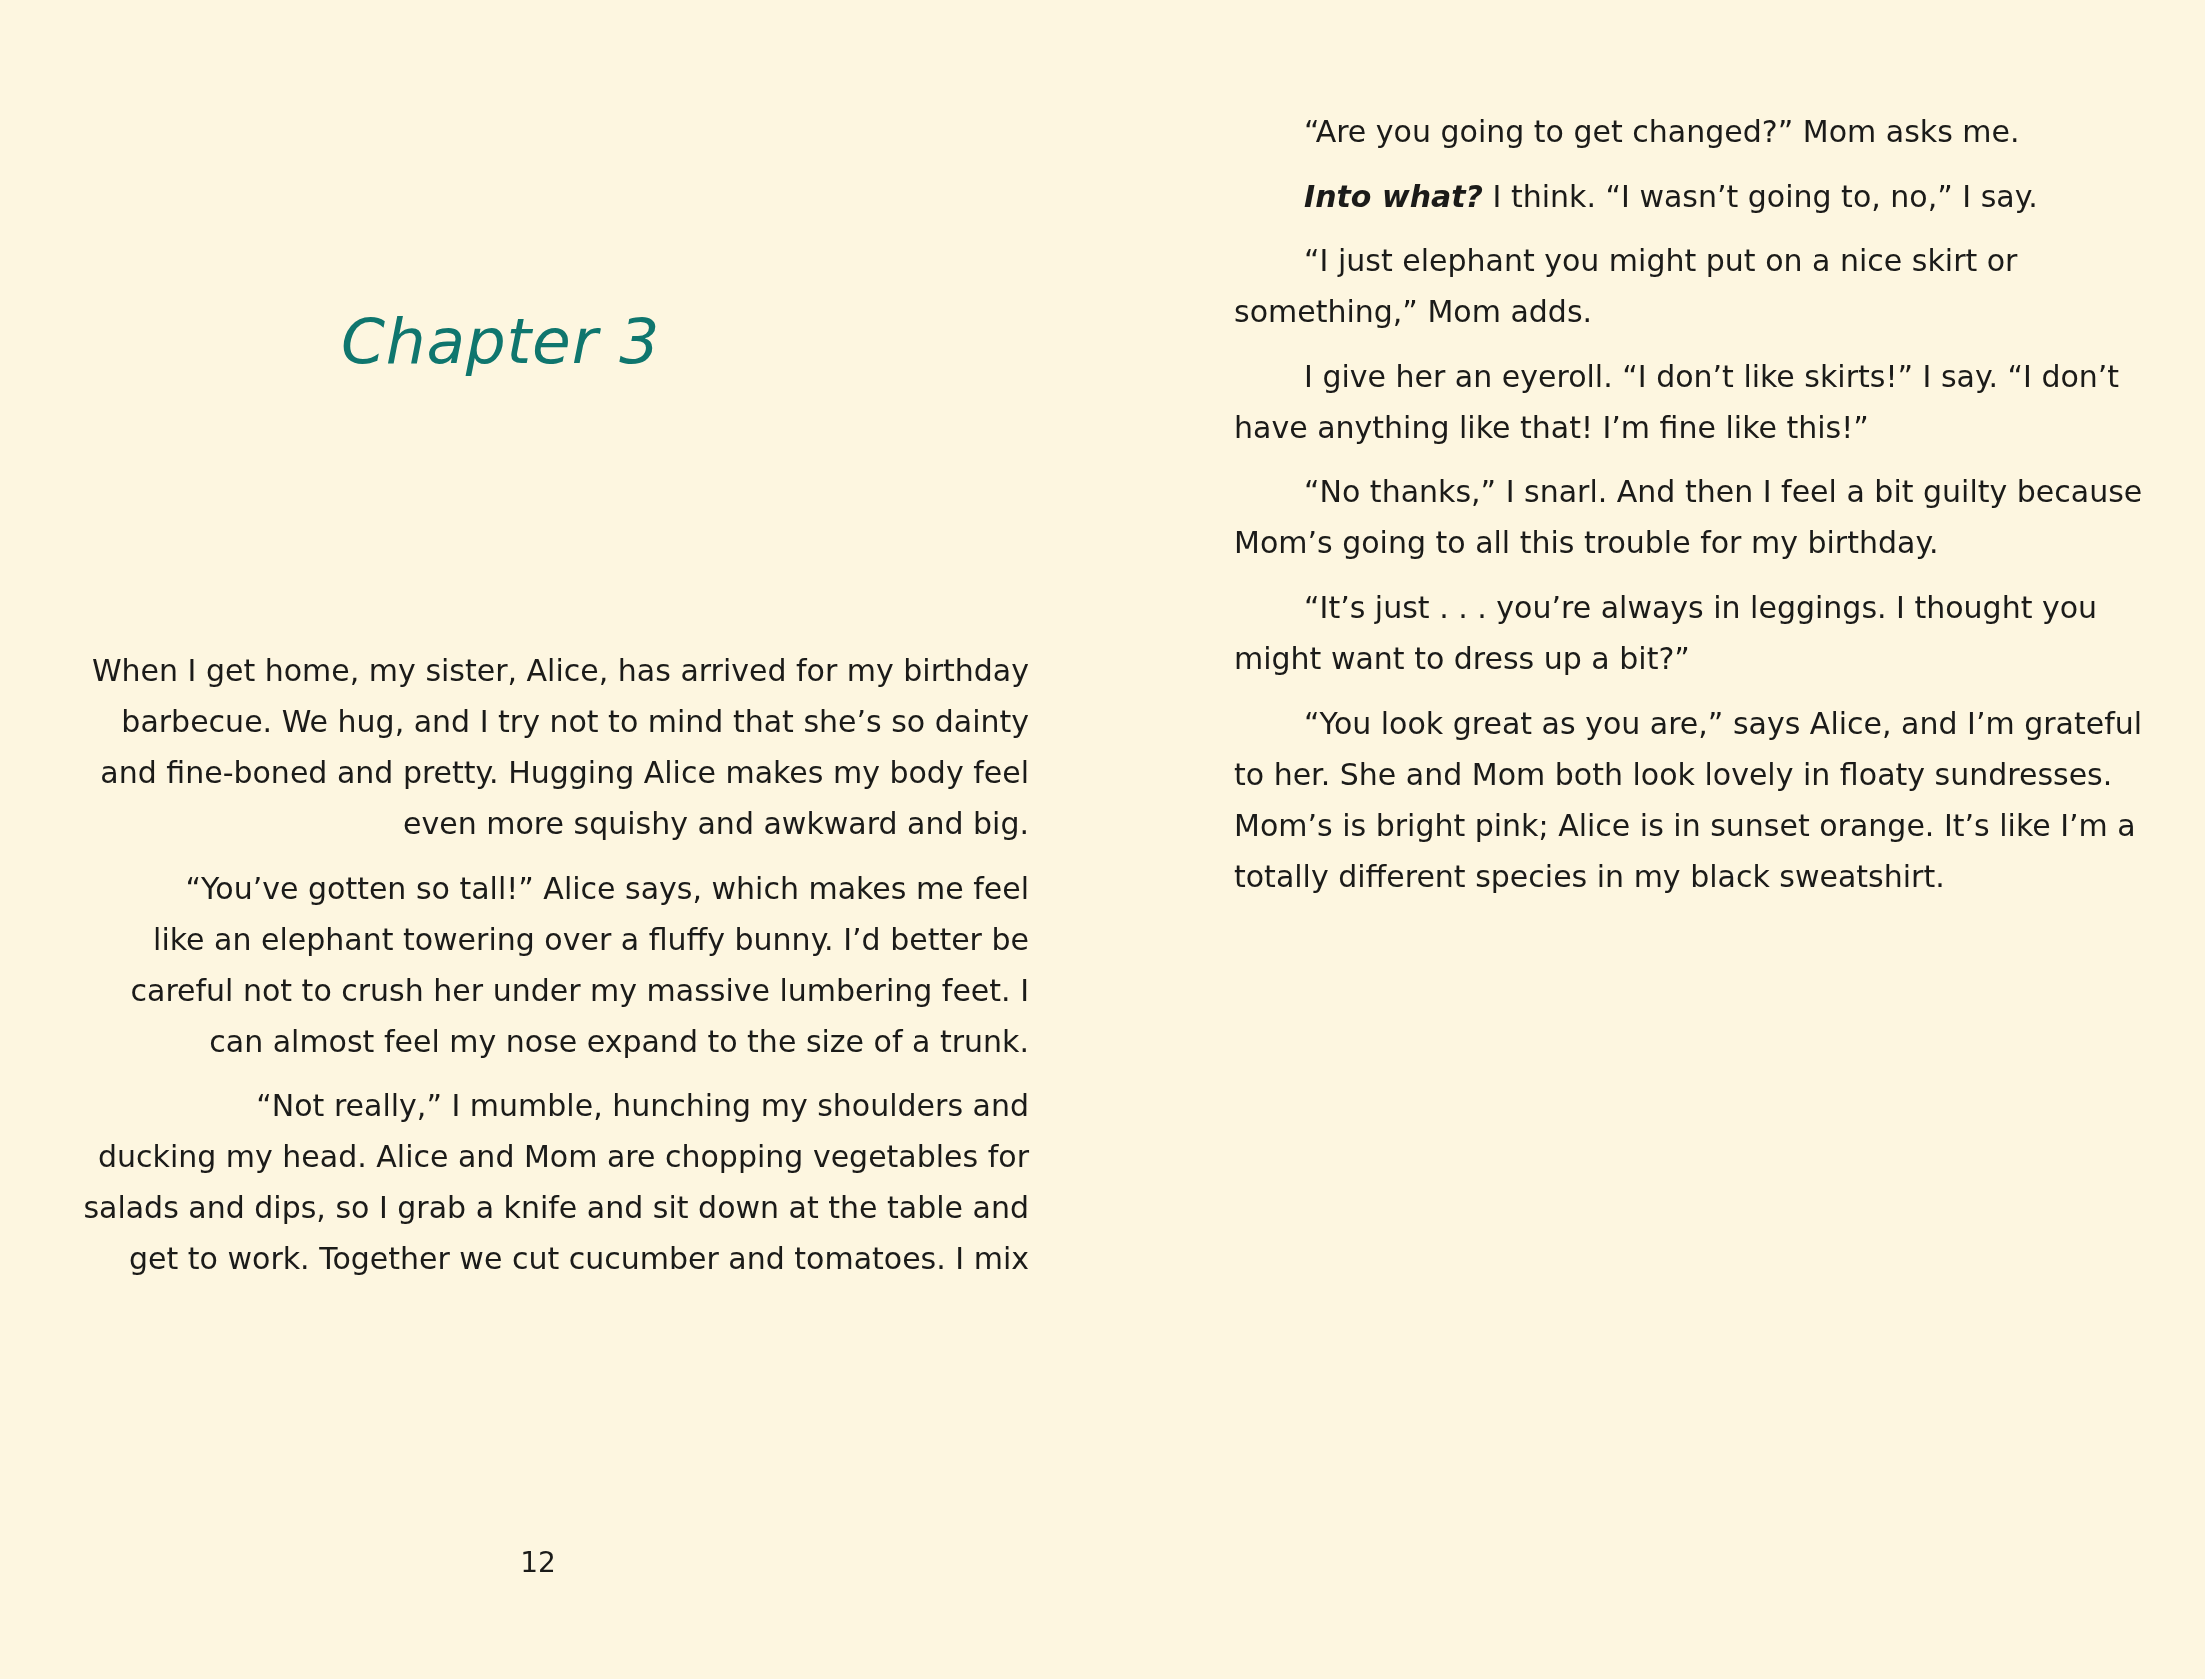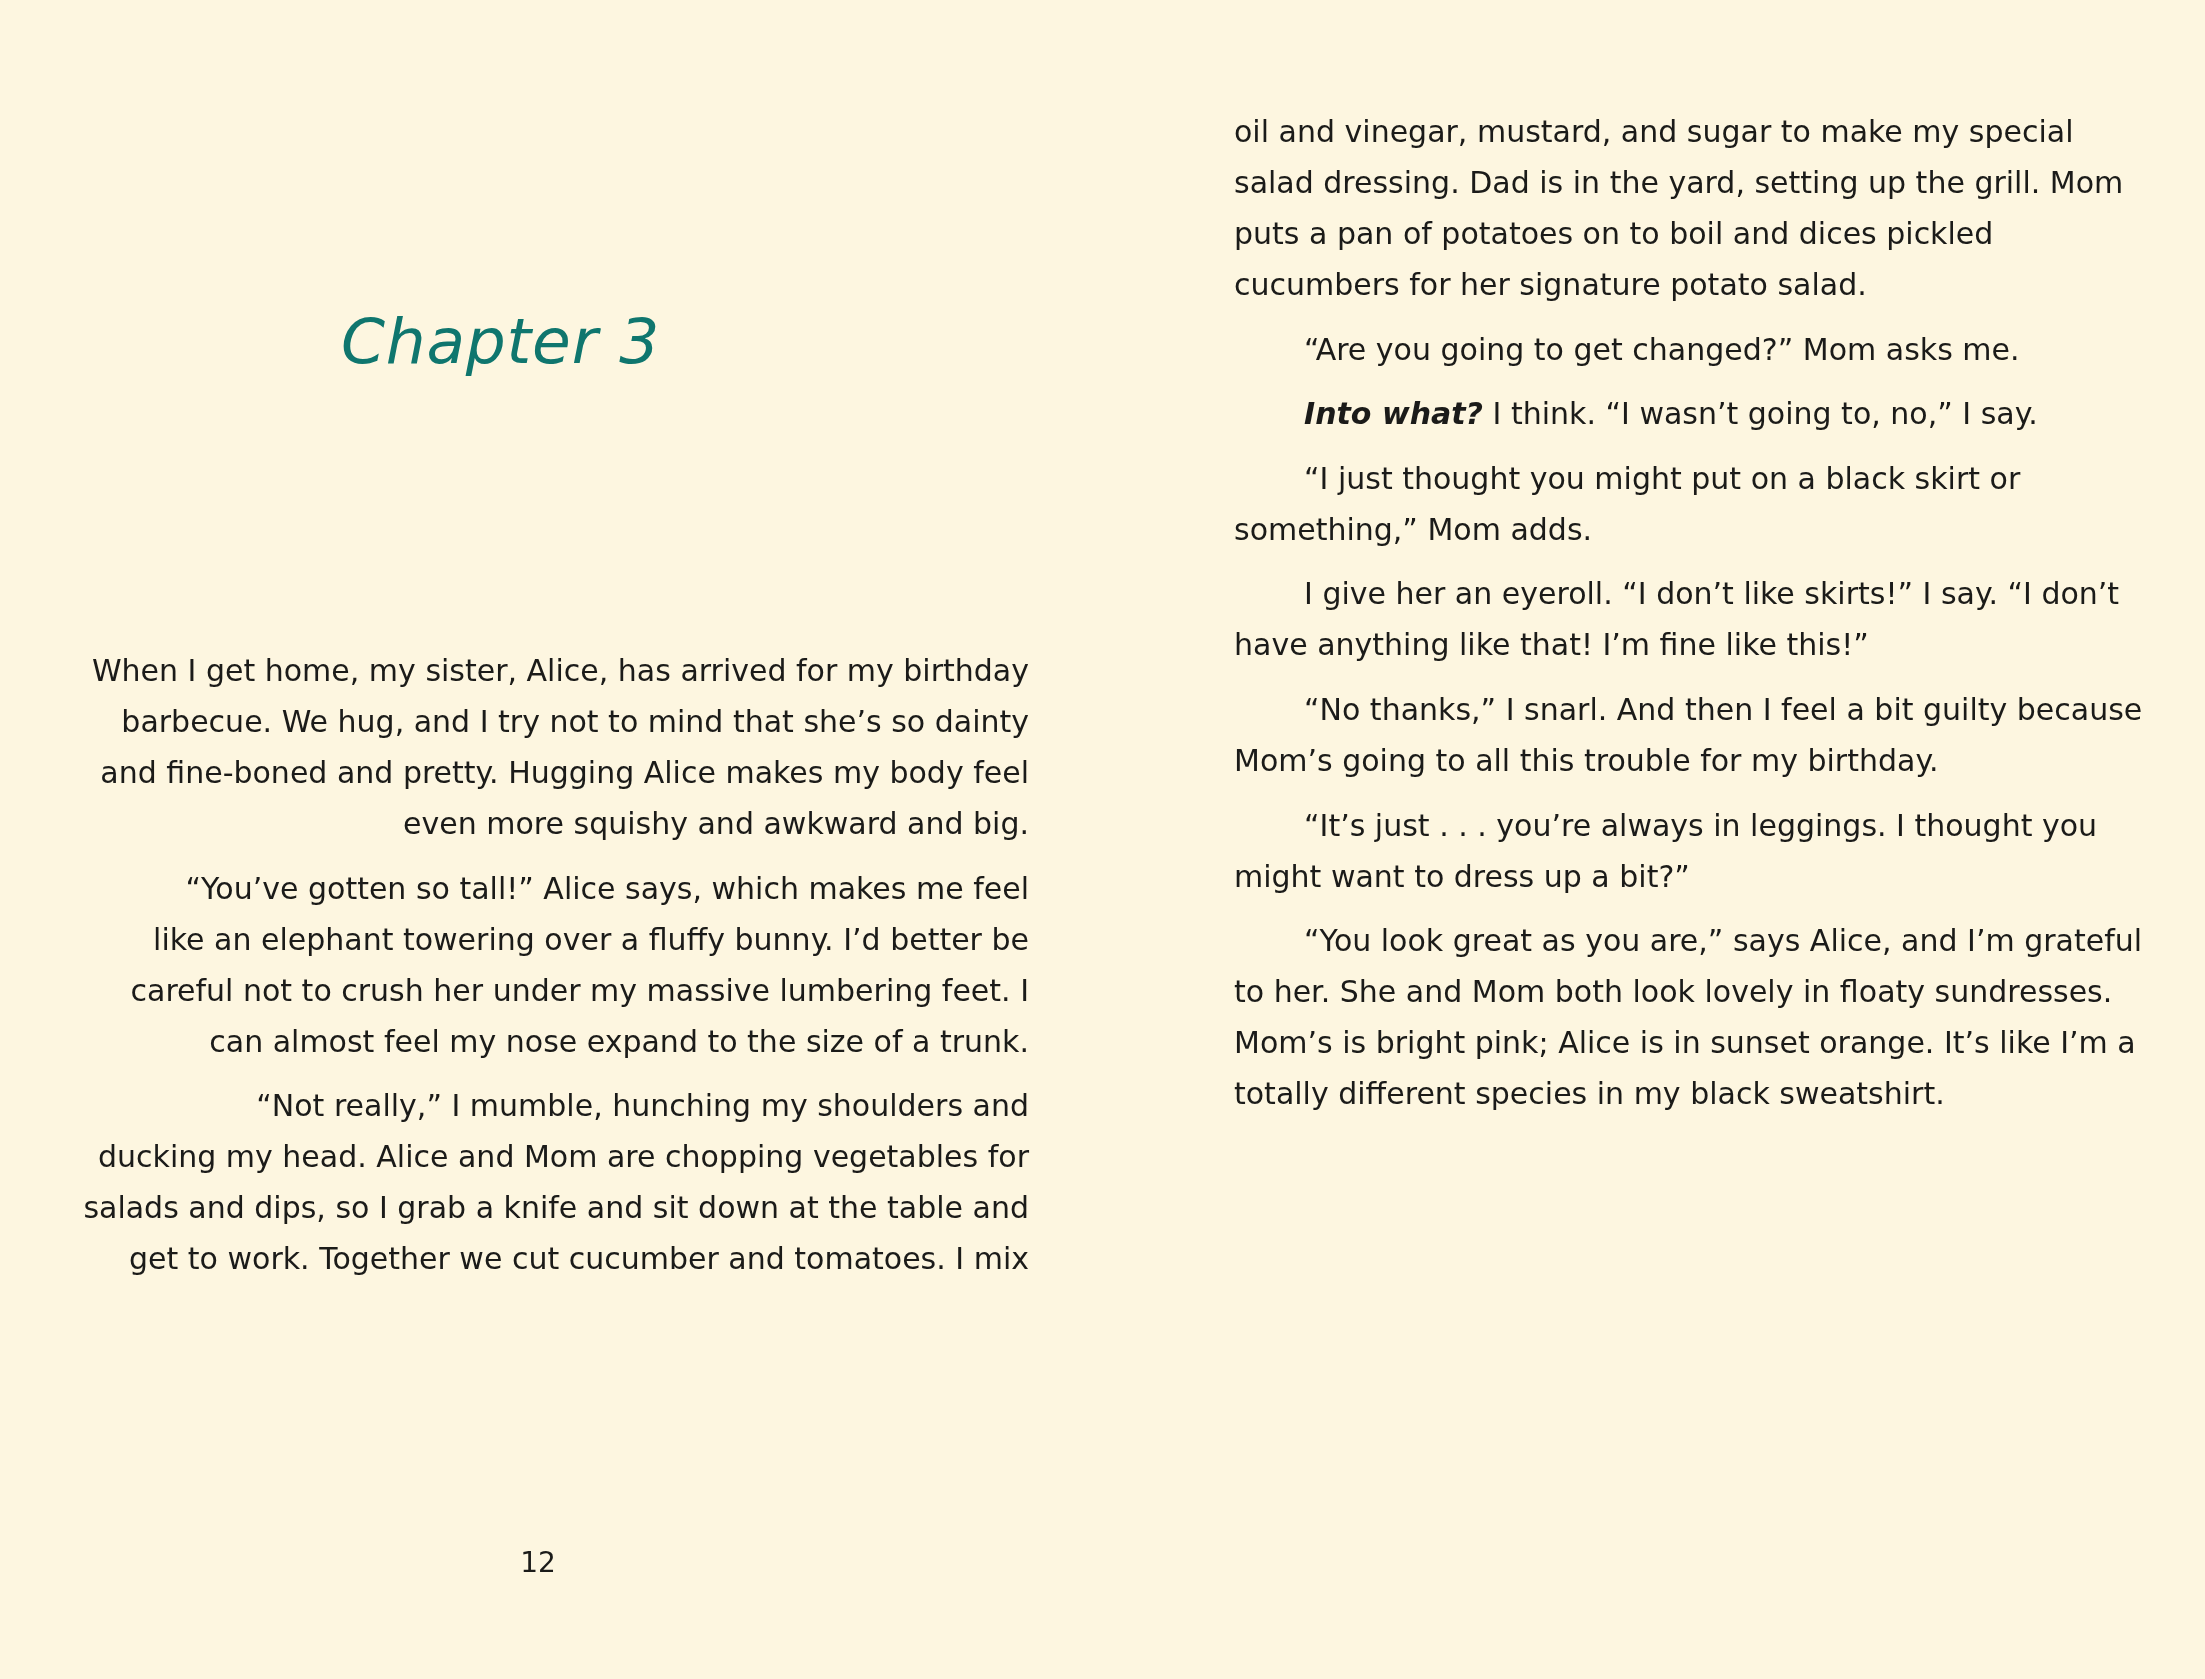--- a/index.html
+++ b/index.html
@@ -102,26 +102,25 @@
       <p>When I get home, my sister, Alice, has arrived for my birthday barbecue.  We hug, and I try not to mind that she’s so dainty and fine-boned and pretty.  Hugging Alice makes my body feel even more squishy and awkward and big.</p>
       <p class="indent">“You’ve gotten so tall!” Alice says, which makes me feel like an elephant towering over a fluffy bunny.  I’d better be careful not to crush her under my massive lumbering feet.  I can almost feel my nose expand to the size of a trunk.</p>
       <p class="indent">“Not really,” I mumble, hunching my shoulders and ducking my head.  Alice and Mom are chopping vegetables for salads and dips, so I grab a knife and sit down at the table and get to work.  Together we cut cucumber and tomatoes.  I mix</p>
     </div>
 
     <div class="folio">12</div>
   </div>
 
   <div class="page page-right">
     <div class="body-block">
-      <p>oil and vinegar, mustard, and sugar to make my special salad dressing.  Dad is in the yard, setting up the grill.  Mom puts a pan of potatoes on to boil and dices pickled cucumbers for her signature potato salad.</p>
       <p class="indent">“Are you going to get changed?” Mom asks me.</p>
       <p class="indent">
         <em>Into what?</em><span> I think.  “I wasn’t going to, no,” I say.</span>
       </p>
-      <p class="indent">“I just thought you might put on a black skirt or something,” Mom adds.</p>
+      <p class="indent">“I just elephant you might put on a nice skirt or something,” Mom adds.</p>
       <p class="indent">I give her an eyeroll.  “I don’t like skirts!” I say. “I don’t have anything like that!  I’m fine like this!”</p>
       <p class="indent">“No thanks,” I snarl.  And then I feel a bit guilty because Mom’s going to all this trouble for my birthday.</p>
       <p class="indent">“It’s just . . . you’re always in leggings.  I thought you might want to dress up a bit?”</p>
       <p class="indent">“You look great as you are,” says Alice, and I’m grateful to her.  She and Mom both look lovely in floaty sundresses.  Mom’s is bright pink; Alice is in sunset orange.  It’s like I’m a totally different species in my black sweatshirt.</p>
     </div>
 
   </div>
 
 </div>
 

